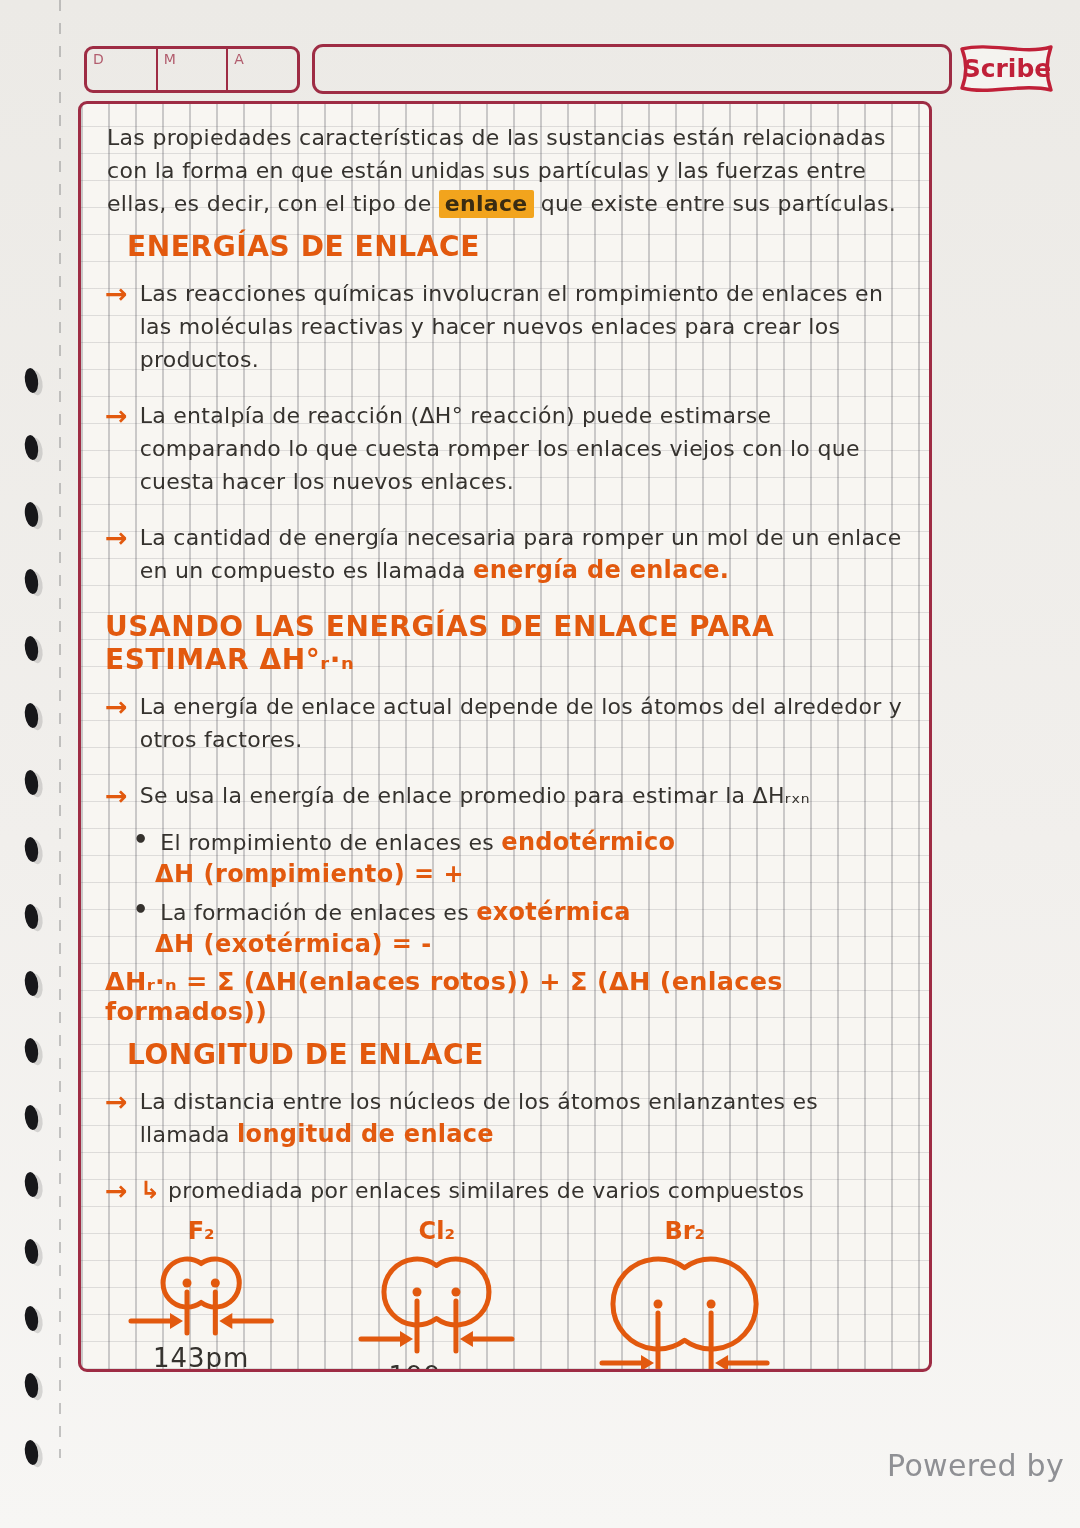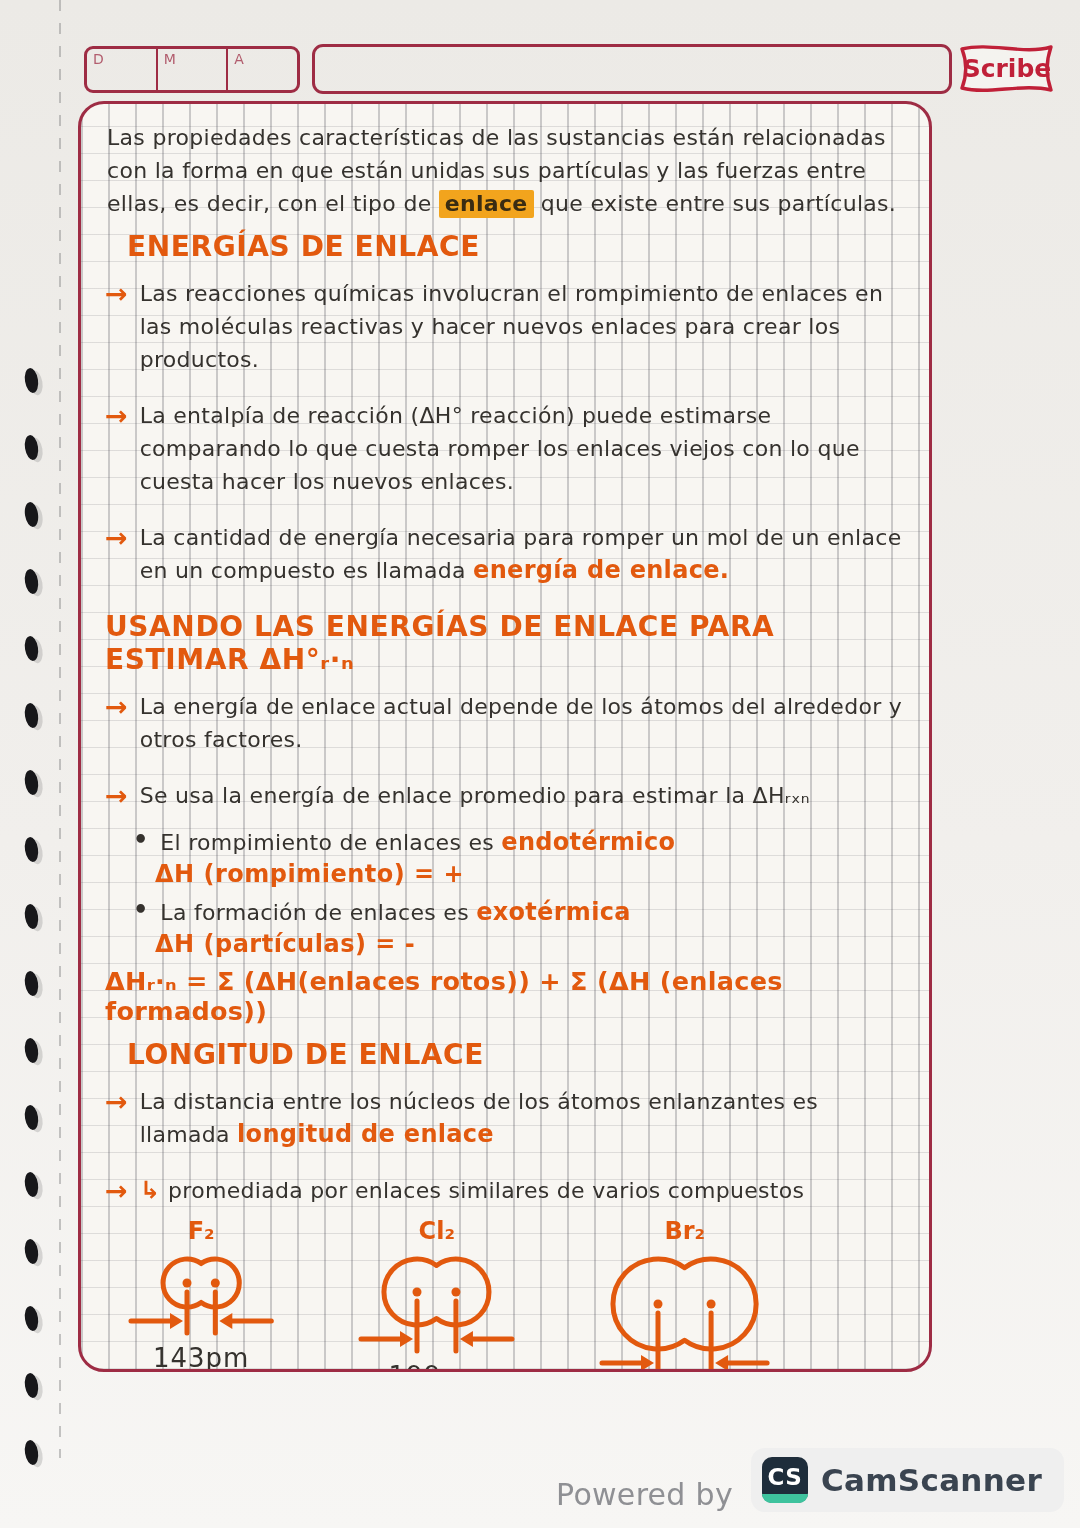--- a/index.html
+++ b/index.html
@@ -25,21 +25,21 @@
   .dma{position:absolute;left:84px;top:46px;width:216px;height:47px;
        border:3px solid var(--maroon);border-radius:9px;display:flex;background:transparent;}
   .dma-cell{flex:1;position:relative;border-right:2.5px solid var(--maroon);}
   .dma-cell:last-child{border-right:none;}
   .dma-label{position:absolute;left:6px;top:2px;font-size:14px;color:rgba(158,44,68,.75);}
   .title-box{position:absolute;left:312px;top:44px;width:640px;height:50px;
        border:3px solid var(--maroon);border-radius:11px;font-size:20px;padding:8px;}
   .scribe{position:absolute;left:956px;top:40px;width:102px;height:58px;}
   
   .notes{position:absolute;left:78px;top:101px;width:854px;height:1271px;
-    border:3.5px solid var(--maroon);border-radius:26px;overflow:hidden;
+    border:3.5px solid var(--maroon);border-radius:9px;overflow:hidden;
     padding:15px 22px 0 22px;
     background-color:#f8f6f2;
     background-image:
       repeating-linear-gradient(90deg,rgba(70,70,80,.26) 0 1.5px,transparent 1.5px 27px),
       repeating-linear-gradient(0deg,rgba(70,70,80,.15) 0 1.2px,transparent 1.2px 27px);
   }
   .txt{font-size:22px;line-height:33px;letter-spacing:.3px;color:var(--ink);}
   .intro{margin:2px 2px 10px 4px;}
   .seg-highlight{background:var(--highlight);color:#3a2c12;font-weight:600;
                  padding:1px 6px 2px;border-radius:2px;}
@@ -164,21 +164,21 @@
         <span class="txt"><span>El rompimiento de enlaces es </span><span class="seg-orange">endotérmico</span></span>
       </div>
       <div class="subform">ΔH (rompimiento) = +</div>
     </div>
 
     <div class="sub">
       <div class="subline1">
         <span class="dot">•</span>
         <span class="txt"><span>La formación de enlaces es </span><span class="seg-orange">exotérmica</span></span>
       </div>
-      <div class="subform">ΔH (partículas) = -</div>
+      <div class="subform">ΔH (exotérmica) = -</div>
     </div>
 
     <div class="formula">ΔHᵣ·ₙ = Σ (ΔH(enlaces rotos)) + Σ (ΔH (enlaces formados))</div>
 
     <h2 class="hd indent">LONGITUD DE ENLACE</h2>
 
     <div class="bullet">
       <span class="arr">→</span>
       <span class="txt bt"><span>La distancia entre los núcleos de los átomos enlanzantes es llamada </span><span class="seg-orange">longitud de enlace</span></span>
     </div>
@@ -235,22 +235,15 @@
             <polygon points="30.549999999999997,59 43.55,51 43.55,67" fill="var(--orange)"></polygon>
           </svg>
           <div class="mol-len">228pm</div>
         </div>
       </div>
 
   </div>
 
   <div class="footer">
     <span class="pwd">Powered by</span>
-    <div class="pill">
-      <div class="cs-ic">
-        <span class="cs-t">CS</span>
-        <div class="cs-teal"></div>
-      </div>
-      <span class="cs-name">CamScanner</span>
-    </div>
   </div>
 
 </div>
 
 </body></html>

